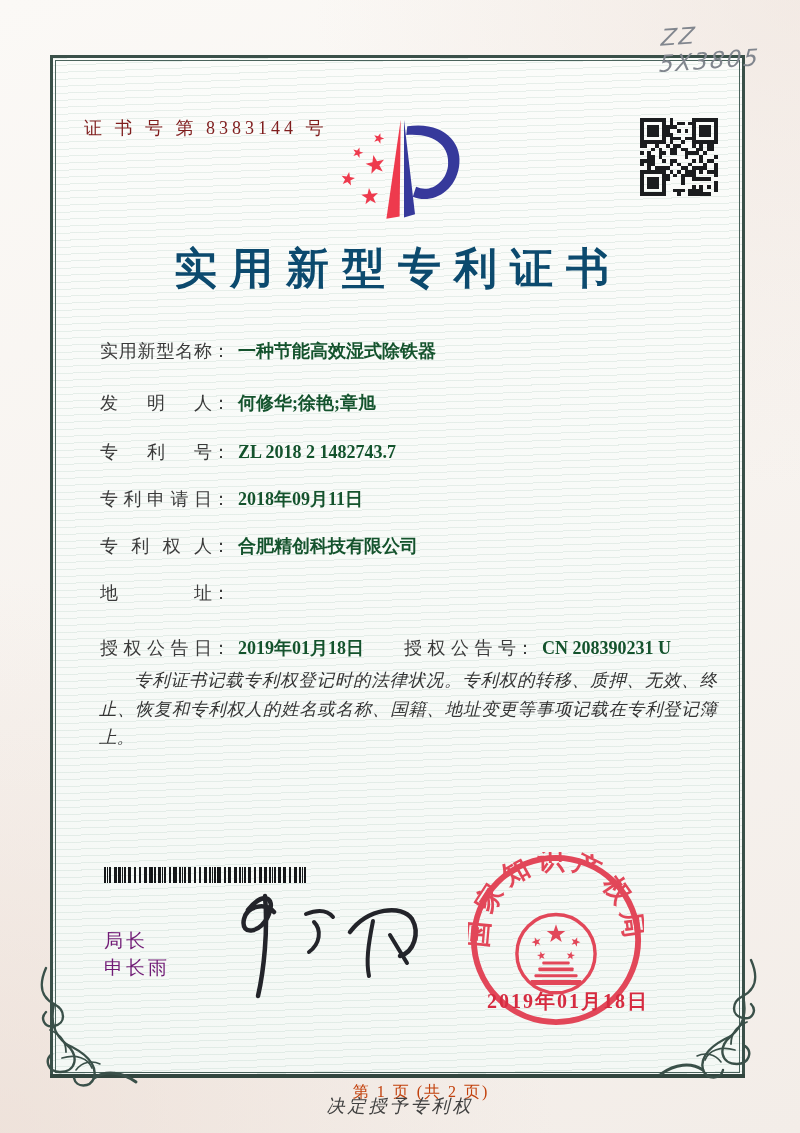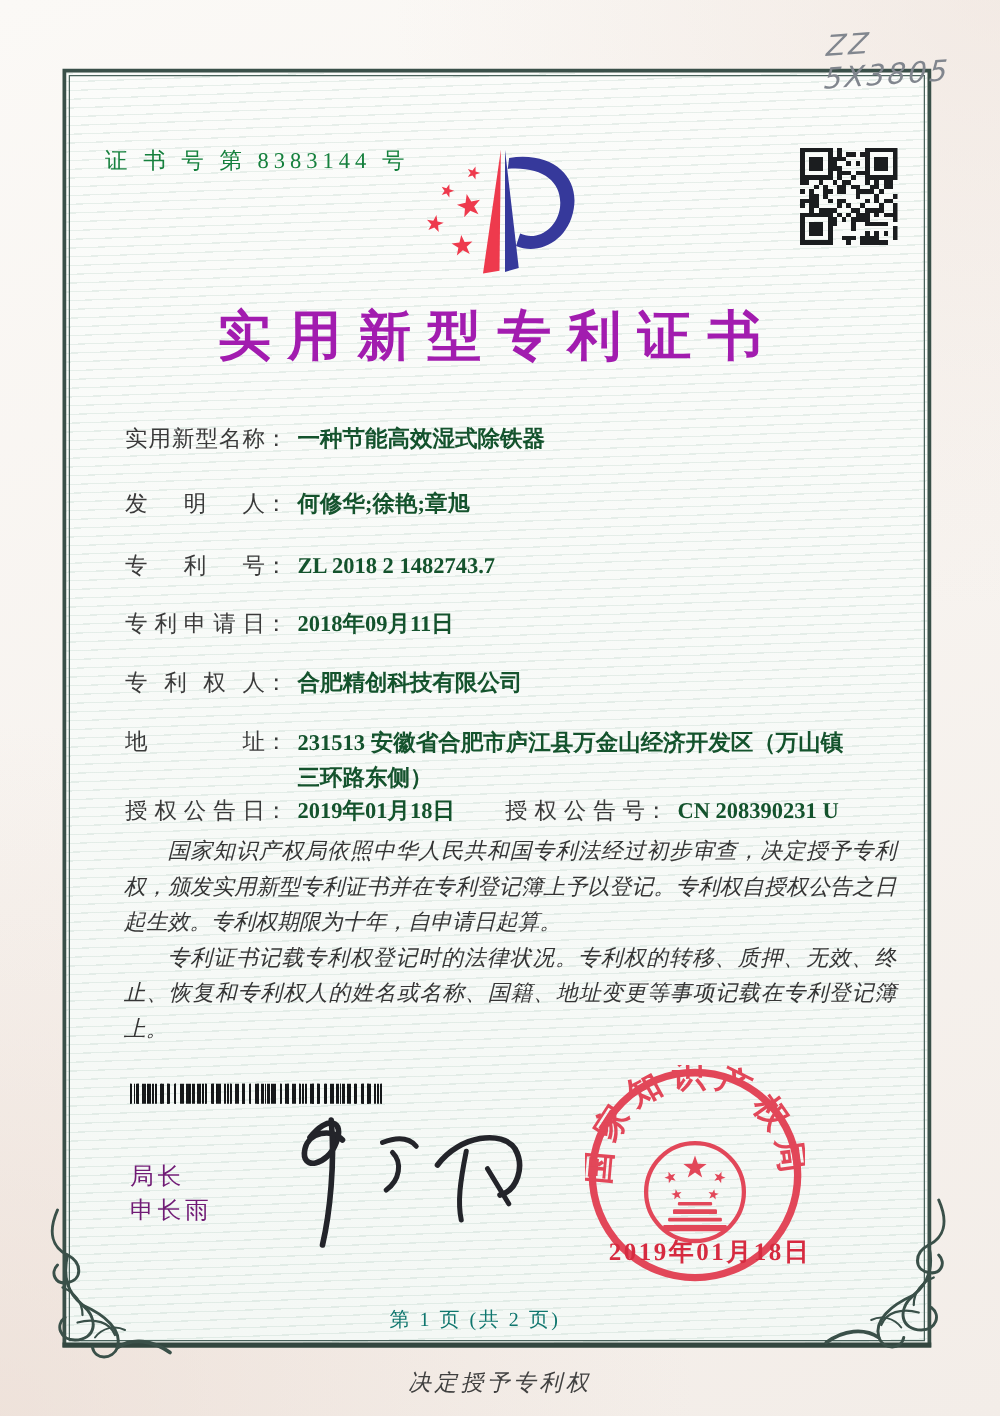--- a/index.html
+++ b/index.html
@@ -20,31 +20,31 @@
       linear-gradient(180deg,#fbfcfa, #f4f8f5);
     box-sizing:border-box;
   }
   .frame::after{content:"";position:absolute;inset:2px;border:1px solid #4a635c;pointer-events:none;}
   .frame-bottom-thick{position:absolute;left:50px;top:1074px;width:695px;height:4px;background:#32463f;}
   .flourish{position:absolute;width:110px;height:130px;}
   .flourish svg{width:100%;height:100%;}
   .fl-bl{left:32px;top:960px;}
   .fl-br{left:655px;top:952px;transform:scaleX(-1);}
   
-  .cert-no{position:absolute;left:84px;top:116px;font-size:18px;letter-spacing:4px;color:#15803d;}
+  .cert-no{position:absolute;left:84px;top:116px;font-size:18px;letter-spacing:4px;color:#7f1d1d;}
   .logo{position:absolute;left:338px;top:112px;width:132px;height:126px;}
   .qr{position:absolute;left:640px;top:118px;width:78px;height:78px;}
   .handnote{
     position:absolute;left:660px;top:20px;font-size:23px;color:#81868e;
     font-family:"DejaVu Sans",sans-serif;font-style:italic;letter-spacing:2px;
     transform:rotate(-4deg) skewX(-8deg);
   }
   .title{
     position:absolute;left:0;top:240px;width:796px;text-align:center;
-    font-size:43px;font-weight:bold;letter-spacing:13px;color:#a21caf;
+    font-size:43px;font-weight:bold;letter-spacing:13px;color:#0c4a6e;
   }
   
   .field{position:absolute;left:100px;font-size:18px;color:#3a3a3a;white-space:nowrap;}
   .flabel{display:inline-flex;justify-content:space-between;width:112px;vertical-align:top;}
   .fvalue{margin-left:8px;color:#14532d;font-weight:bold;}
   .field.addr{white-space:normal;width:600px;display:flex;}
   .field.addr .fvalue{width:440px;line-height:1.55;}
   .grant2{position:absolute;left:404px;font-size:18px;white-space:nowrap;color:#3a3a3a;}
   
   .paras{position:absolute;left:99px;top:666px;width:618px;font-size:17.5px;line-height:1.63;
@@ -55,21 +55,21 @@
     background:
       repeating-linear-gradient(90deg,#16181a 0 1px, transparent 1px 6px),
       repeating-linear-gradient(90deg,#16181a 0 2px, transparent 2px 5px),
       repeating-linear-gradient(90deg,transparent 0 3px, #101214 3px 4px, transparent 4px 11px);
   }
   .official{position:absolute;left:104px;font-size:19px;color:#701a75;letter-spacing:3px;}
   .sig{position:absolute;left:218px;top:888px;width:215px;height:115px;}
   .seal{position:absolute;left:468px;top:852px;width:176px;height:176px;opacity:.93;}
   .seal-date{position:absolute;left:487px;top:988px;font-size:20px;color:#d62b40;
     letter-spacing:2px;font-weight:bold;white-space:nowrap;}
-  .page-num{position:absolute;left:0;top:1046px;width:760px;text-align:center;font-size:16px;color:#0f766e;letter-spacing:2px;}
+  .page-num{position:absolute;left:0;top:1082px;width:760px;text-align:center;font-size:16px;color:#c2410c;letter-spacing:2px;padding-left:41px;}
   .back-note{position:absolute;left:0;top:1094px;width:800px;text-align:center;
     font-size:18px;font-style:italic;color:#404040;letter-spacing:3px;}
 </style>
 </head>
 <body>
 
 <div class="page">
 
   <div class="frame"></div>
   <div class="frame-bottom-thick"></div>
@@ -393,21 +393,20 @@
         <span>权</span>
         <span>人</span>
       </span><span>：</span><span class="fvalue">合肥精创科技有限公司</span>
   </div>
   <div class="field addr" style="top:581px">
     <span class="flabel">
         <span>地</span>
         <span>址</span>
       </span>
       <span>：</span>
-      <span class="fvalue">231513 安徽省合肥市庐江县万金山经济开发区（万山镇三环路东侧）</span>
   </div>
   <div class="field" style="top:636px">
     <span class="flabel">
         <span>授</span>
         <span>权</span>
         <span>公</span>
         <span>告</span>
         <span>日</span>
       </span><span>：</span><span class="fvalue">2019年01月18日</span>
   </div>
@@ -415,21 +414,20 @@
     <span class="flabel">
         <span>授</span>
         <span>权</span>
         <span>公</span>
         <span>告</span>
         <span>号</span>
       </span><span>：</span><span class="fvalue">CN 208390231 U</span>
   </div>
 
   <div class="paras">
-    <p>国家知识产权局依照中华人民共和国专利法经过初步审查，决定授予专利权，颁发实用新型专利证书并在专利登记簿上予以登记。专利权自授权公告之日起生效。专利权期限为十年，自申请日起算。</p>
     <p>专利证书记载专利权登记时的法律状况。专利权的转移、质押、无效、终止、恢复和专利权人的姓名或名称、国籍、地址变更等事项记载在专利登记簿上。</p>
   </div>
 
   <div class="barcode"></div>
   <div class="official" style="top:928px">局长</div>
   <div class="official" style="top:955px">申长雨</div>
 
   <div class="sig">
     <svg viewBox="0 0 215 115" fill="none" stroke="#23242a" stroke-width="4.5" stroke-linecap="round" stroke-linejoin="round">
       <path d="M30 22 C 44 4 58 8 51 26 C 44 45 22 49 26 31 C 29 18 47 14 56 24"></path>

